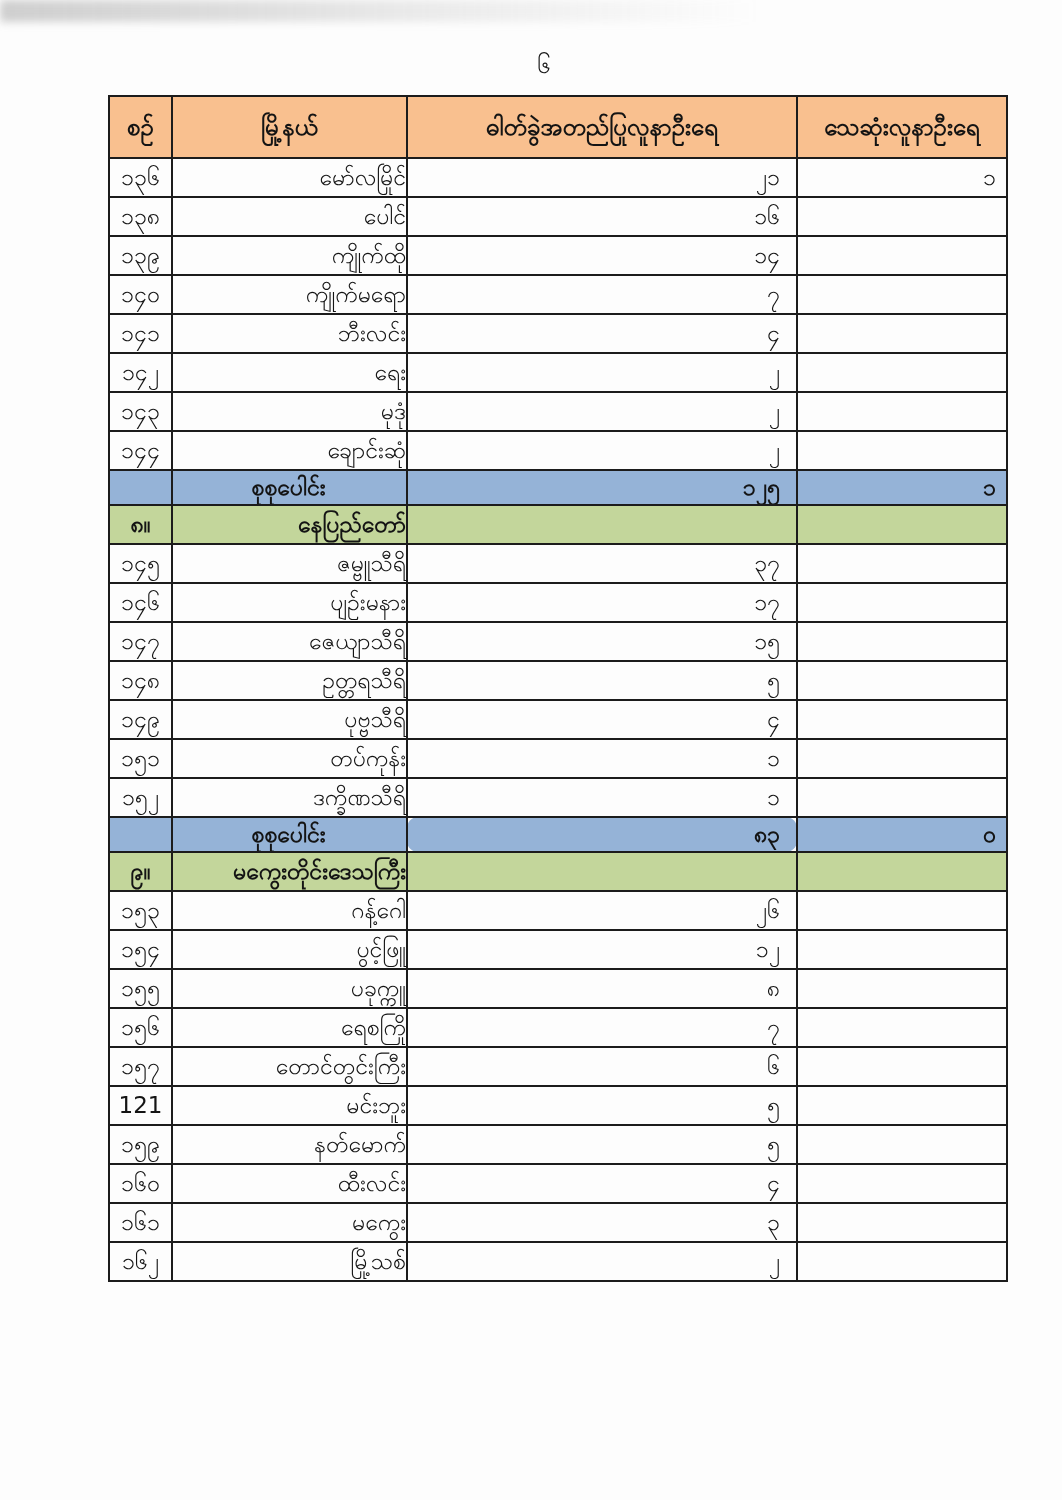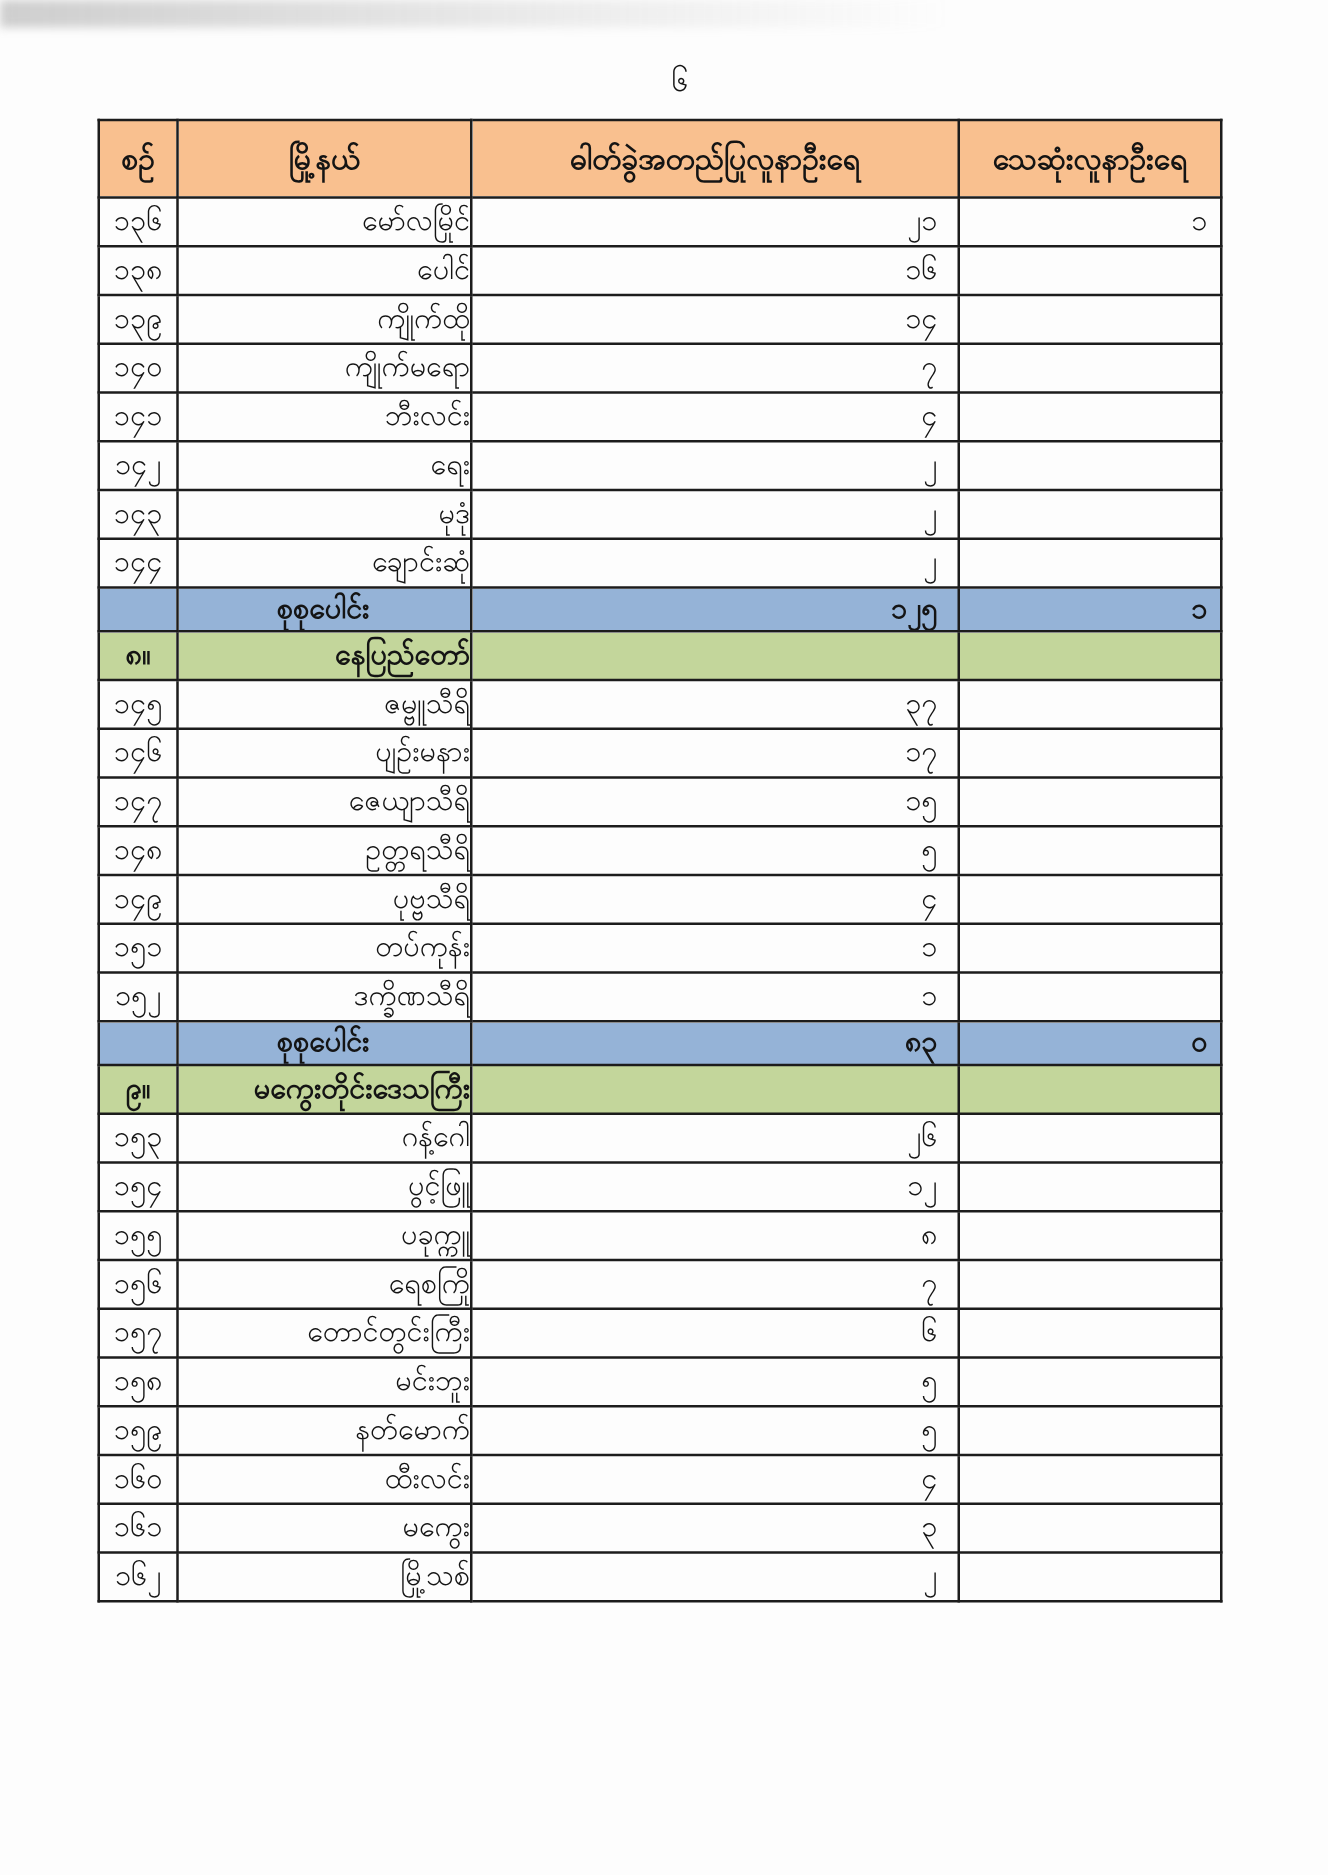--- a/index.html
+++ b/index.html
@@ -23,21 +23,21 @@
   .page-number {
     position: absolute;
     left: 95px; top: 50px;
     width: 898px;
     text-align: center;
     font-size: 24px;
     line-height: 30px;
   }
   table.main {
     position: absolute;
-    left: 78px; top: 95px;
+    left: 108px; top: 95px;
     width: 898px;
     border-collapse: collapse;
     table-layout: fixed;
   }
   .main th, .main td {
     border: 2px solid #1c1c1c;
     padding: 0;
     font-size: 23px;
     line-height: 1.25;
     overflow: hidden;
@@ -188,21 +188,21 @@
         </tr>
         <tr class="row-data">
           <td class="c-no">၁၅၂</td>
           <td class="c-township">ဒက္ခိဏသီရိ</td>
           <td class="c-conf">၁</td>
           <td class="c-death"></td>
         </tr>
         <tr class="row-total">
           <td class="c-no" style="background: rgb(149, 179, 215);"></td>
           <td class="c-township" style="background: rgb(149, 179, 215);">စုစုပေါင်း</td>
-          <td class="c-conf" style="background: rgb(149, 179, 215);">၈၃</td>
+          <td class="c-conf" style="background: rgb(149, 179, 215); border-radius: 11px;">၈၃</td>
           <td class="c-death" style="background: rgb(149, 179, 215);">၀</td>
         </tr>
         <tr class="row-section">
           <td class="c-no" style="background: rgb(195, 214, 155);">၉။</td>
           <td class="c-township" style="background: rgb(195, 214, 155);">မကွေးတိုင်းဒေသကြီး</td>
           <td class="c-conf" style="background: rgb(195, 214, 155);"></td>
           <td class="c-death" style="background: rgb(195, 214, 155);"></td>
         </tr>
         <tr class="row-data">
           <td class="c-no">၁၅၃</td>
@@ -228,21 +228,21 @@
           <td class="c-conf">၇</td>
           <td class="c-death"></td>
         </tr>
         <tr class="row-data">
           <td class="c-no">၁၅၇</td>
           <td class="c-township">တောင်တွင်းကြီး</td>
           <td class="c-conf">၆</td>
           <td class="c-death"></td>
         </tr>
         <tr class="row-data">
-          <td class="c-no">၁၅၈</td>
+          <td class="c-no">121</td>
           <td class="c-township">မင်းဘူး</td>
           <td class="c-conf">၅</td>
           <td class="c-death"></td>
         </tr>
         <tr class="row-data">
           <td class="c-no">၁၅၉</td>
           <td class="c-township">နတ်မောက်</td>
           <td class="c-conf">၅</td>
           <td class="c-death"></td>
         </tr>

